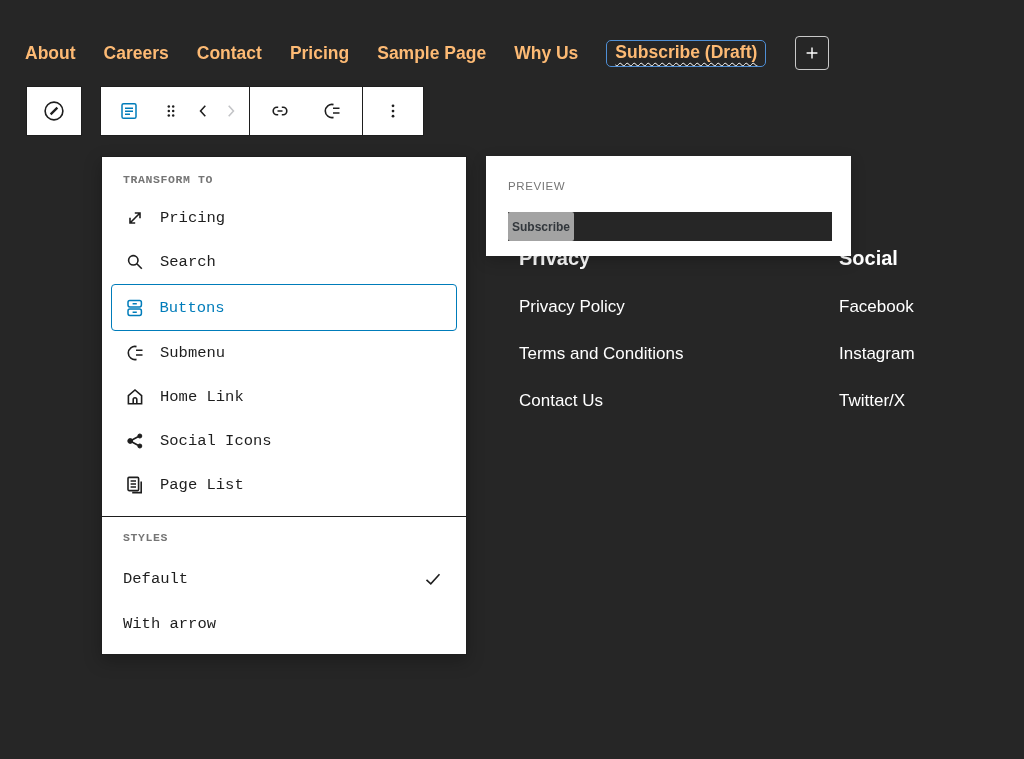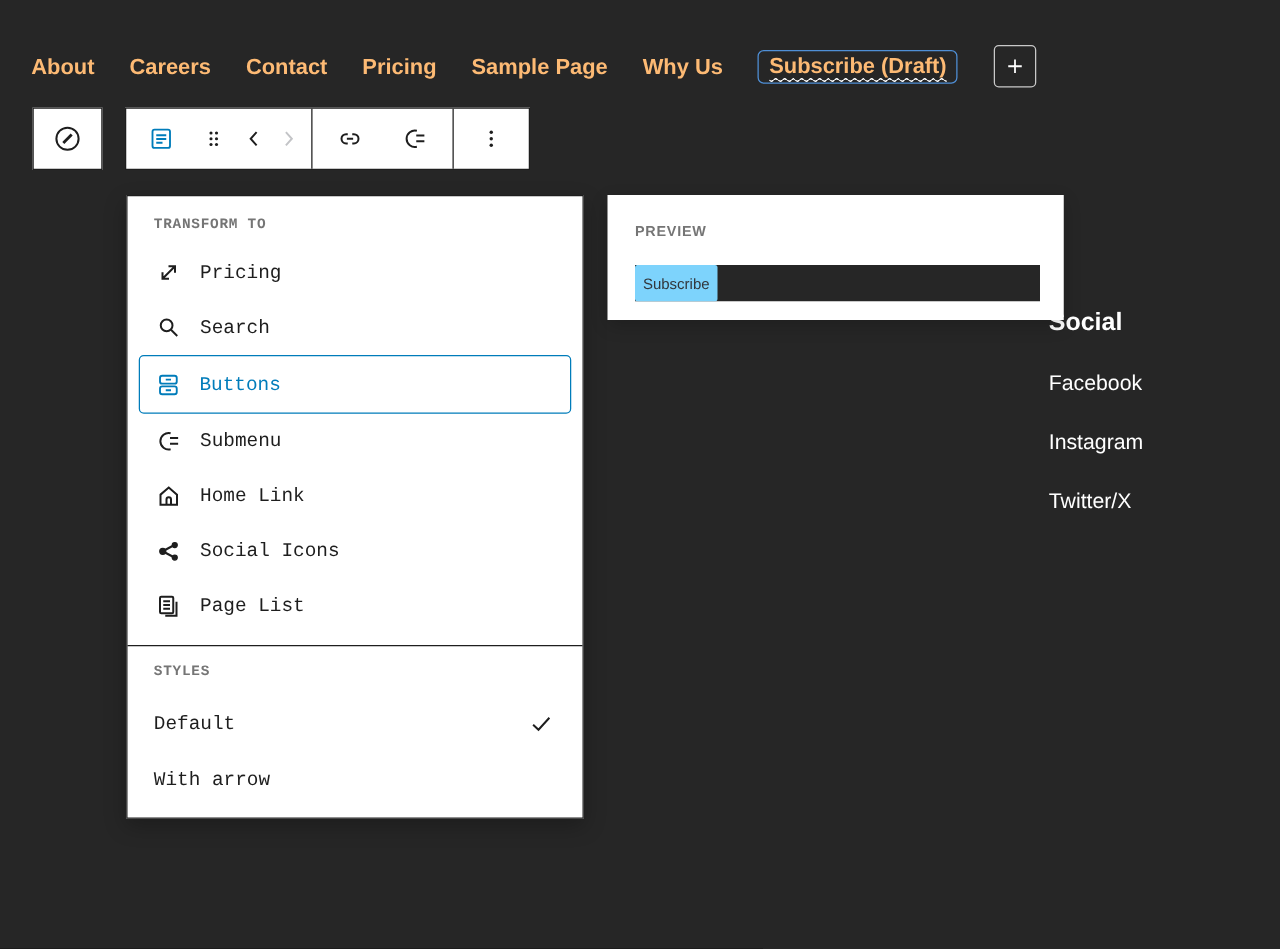--- a/index.html
+++ b/index.html
@@ -80,47 +80,53 @@
   }
   .styles-list { padding-bottom: 8px; margin-top: 2px; }
 
   
   .preview-panel {
     position: absolute; left: 486px; top: 156px; width: 365px; height: 100px;
     background: #fff; z-index: 5; box-shadow: 0 5px 14px rgba(0,0,0,.2);
   }
   .preview-label {
     position: absolute; left: 22px; top: 24px;
-    font-size: 11.5px; font-weight: 700; letter-spacing: .6px; color: #757575;
+    font-size: 11.5px; font-weight: 400; letter-spacing: .6px; color: #757575;
   }
   .preview-strip {
     position: absolute; left: 22px; top: 56px; width: 324px; height: 29px;
     background: #262626;
   }
   .preview-subscribe-btn {
     position: absolute; left: 0; top: 0; width: 66px; height: 29px;
-    background: #7dd3fc; border-radius: 2px;
+    background: #a3a3a3; border-radius: 2px;
     display: flex; align-items: center; justify-content: center;
-    font-size: 12px; font-weight: 400; color: #32373c;
+    font-size: 12px; font-weight: 700; color: #32373c;
   }
 
   
   .footer-col { position: absolute; z-index: 1; }
   #footer-col-privacy { left: 519px; top: 246px; }
   #footer-col-social  { left: 805px; top: 246px; margin-left: 34px; }
   .footer-heading { color: #fff; font-size: 20px; font-weight: 700; line-height: 24px; margin-bottom: 26px; }
   .footer-link { color: #fff; font-size: 17px; line-height: 21px; margin-bottom: 26px; cursor: pointer; }
 
   svg { display: block; }
 </style>
 </head>
 <body>
 
 <div id="canvas">
 
+  <div class="footer-col" id="footer-col-privacy">
+    <div class="footer-heading">Privacy</div>
+    <div class="footer-link">Privacy Policy</div>
+    <div class="footer-link">Terms and Conditions</div>
+    <div class="footer-link">Contact Us</div>
+  </div>
   <div class="footer-col" id="footer-col-social">
     <div class="footer-heading">Social</div>
     <div class="footer-link">Facebook</div>
     <div class="footer-link">Instagram</div>
     <div class="footer-link">Twitter/X</div>
   </div>
 
   <nav class="site-nav">
     <span class="nav-link">About</span>
     <span class="nav-link">Careers</span>

